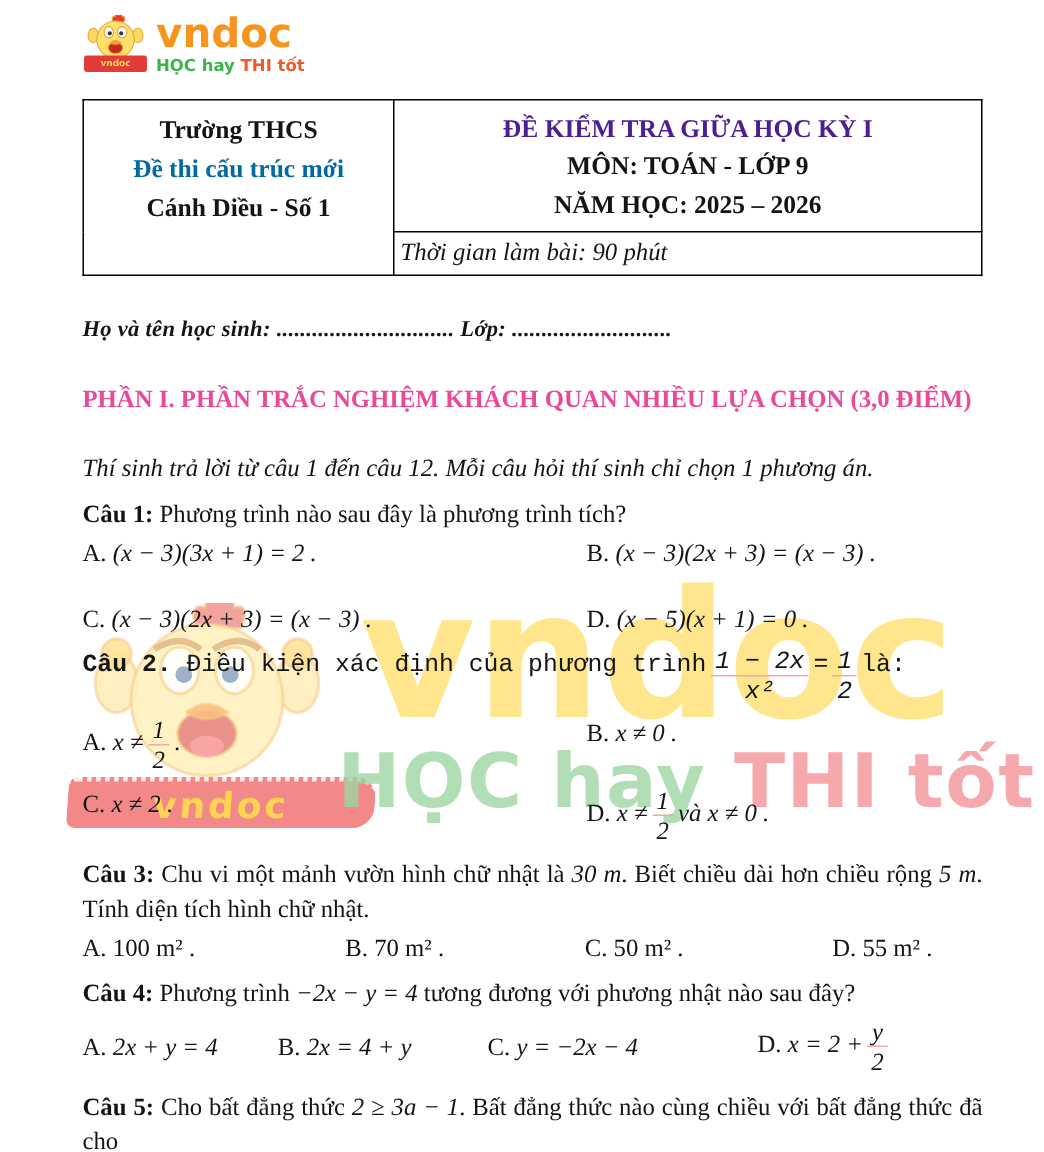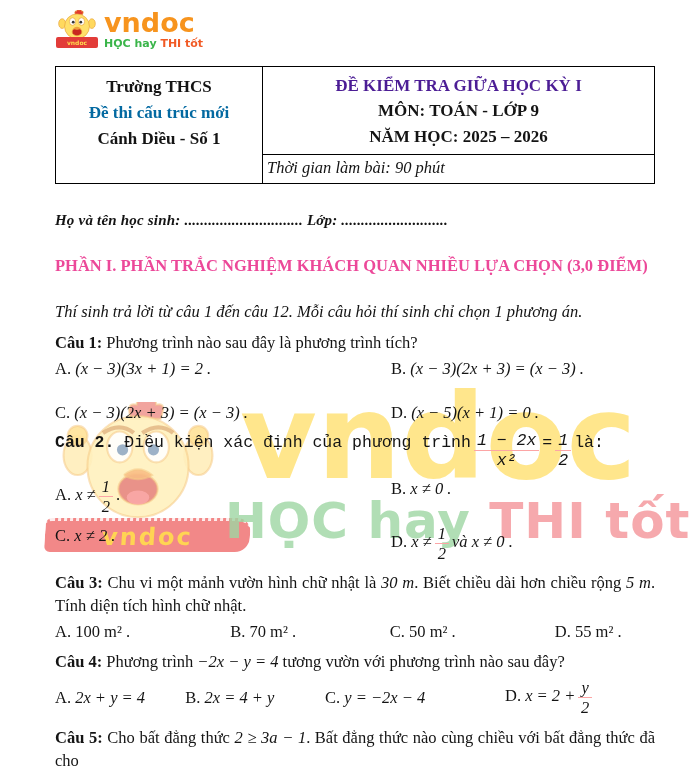--- a/index.html
+++ b/index.html
@@ -223,21 +223,21 @@
       <div class="opt"><span>C.</span> <span>50 m² .</span></div>
       <div class="opt"><span>D.</span> <span>55 m² .</span></div>
     </div>
   </div>
 
   <div class="q">
     <div class="stem">
       <span class="qlabel">Câu 4:</span>
       <span>Phương trình</span>
       <span class="math">−2x − y = 4</span>
-      <span>tương vườn với phương trình nào sau đây?</span>
+      <span>tương đương với phương nhật nào sau đây?</span>
     </div>
     <div class="opts q4cols" style="align-items:center; margin-top:5px;">
       <div class="opt"><span>A.</span> <span class="math">2x + y = 4</span></div>
       <div class="opt"><span>B.</span> <span class="math">2x = 4 + y</span></div>
       <div class="opt"><span>C.</span> <span class="math">y = −2x − 4</span></div>
       <div class="opt">
         <span>D.</span>
         <span class="math">x = 2 +</span><span class="frac"><span class="fn">y</span><span class="fd">2</span></span>
       </div>
     </div>

